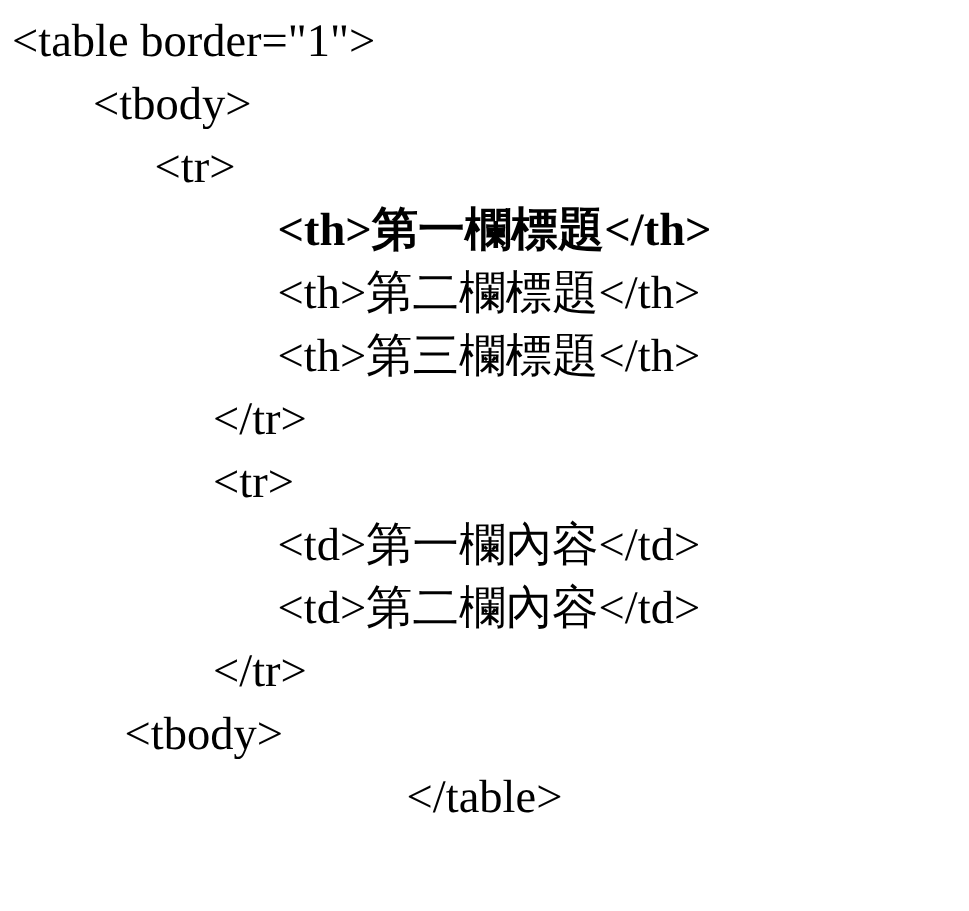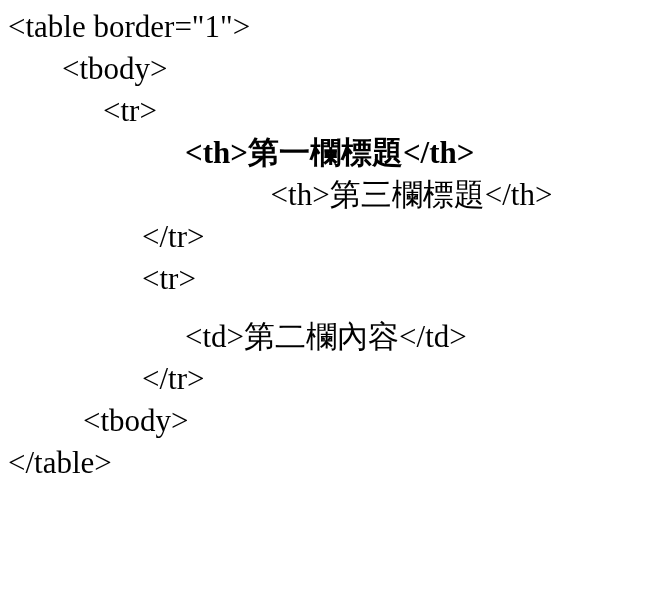--- a/index.html
+++ b/index.html
@@ -28,21 +28,23 @@
 </style>
 </head>
 <body>
 
 <div class="screen">
   <div class="code-block">
     <div class="code-line" style="padding-left: 0px;">&lt;table border="1"&gt;</div>
     <div class="code-line" style="padding-left: 54px;">&lt;tbody&gt;</div>
     <div class="code-line" style="padding-left: 95px;">&lt;tr&gt;</div>
     <div class="code-line" style="padding-left: 177px; font-weight: bold;">&lt;th&gt;第一欄標題&lt;/th&gt;</div>
-    <div class="code-line" style="padding-left: 177px; text-align: center;">&lt;th&gt;第三欄標題&lt;/th&gt;</div>
+    <div class="code-line" style="padding-left: 177px;">&lt;th&gt;第二欄標題&lt;/th&gt;</div>
+    <div class="code-line" style="padding-left: 177px;">&lt;th&gt;第三欄標題&lt;/th&gt;</div>
     <div class="code-line" style="padding-left: 134px;">&lt;/tr&gt;</div>
     <div class="code-line" style="padding-left: 134px;">&lt;tr&gt;</div>
-    <div class="code-line" style="padding-left: 177px; margin-top: 16px;">&lt;td&gt;第二欄內容&lt;/td&gt;</div>
+    <div class="code-line" style="padding-left: 177px;">&lt;td&gt;第一欄內容&lt;/td&gt;</div>
+    <div class="code-line" style="padding-left: 177px;">&lt;td&gt;第二欄內容&lt;/td&gt;</div>
     <div class="code-line" style="padding-left: 134px;">&lt;/tr&gt;</div>
     <div class="code-line" style="padding-left: 75px;">&lt;tbody&gt;</div>
-    <div class="code-line" style="padding-left: 0px;">&lt;/table&gt;</div>
+    <div class="code-line" style="padding-left: 0px; text-align: center;">&lt;/table&gt;</div>
   </div>
 </div>
 
 </body></html>

